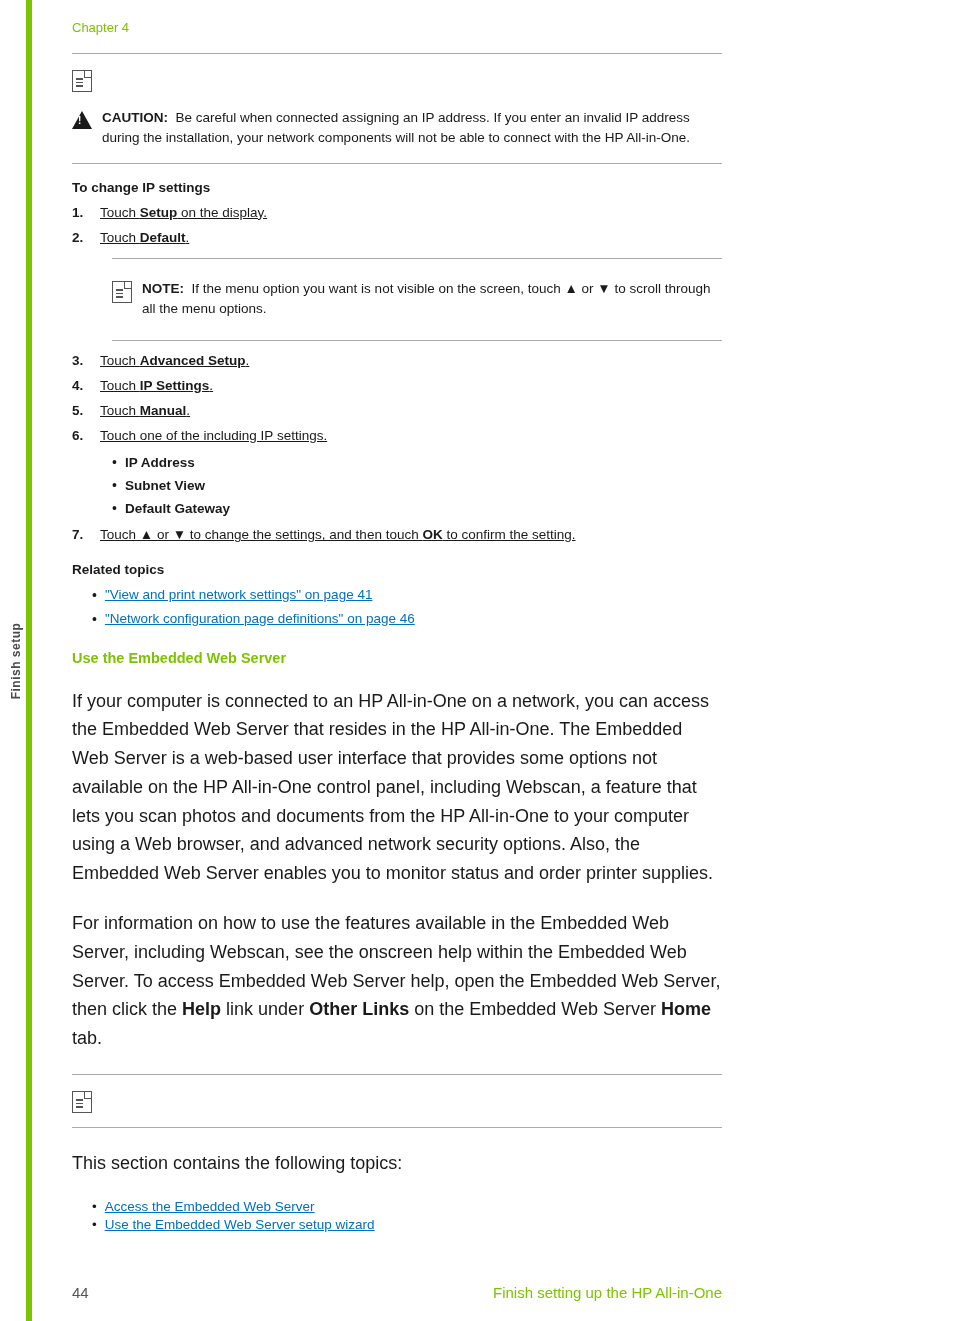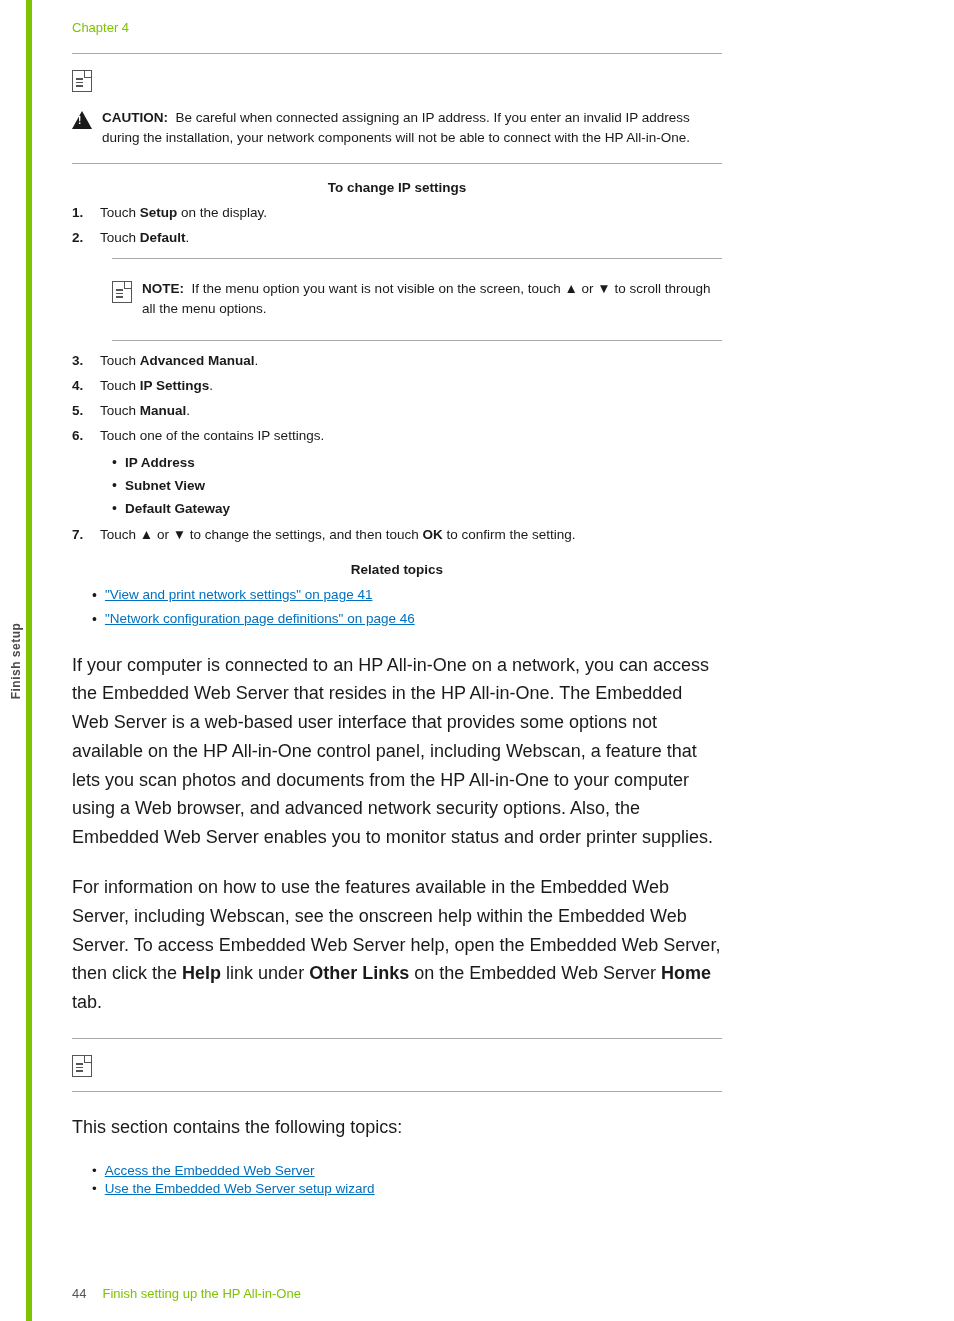--- a/index.html
+++ b/index.html
@@ -93,21 +93,20 @@
       padding: 8px 0;
       margin-top: 10px;
       margin-bottom: 10px;
     }
 
     
     .section-heading {
       font-weight: bold;
       font-size: 13.5px;
       margin: 16px 0 8px 0;
-      text-align: center;
     }
 
     .section-heading-green {
       font-weight: bold;
       font-size: 14.5px;
       color: #7dc300;
       margin: 20px 0 10px 0;
     }
 
     
@@ -121,20 +120,21 @@
       gap: 8px;
       margin: 5px 0;
       line-height: 1.5;
     }
     .step-num {
       font-weight: bold;
       min-width: 20px;
     }
     .step-text {
       flex: 1;
+      text-decoration: underline;
     }
 
     
     .bullet-list {
       list-style: none;
       padding: 0;
       margin: 6px 0 6px 40px;
     }
     .bullet-list li {
       display: flex;
@@ -182,23 +182,24 @@
     }
 
     
     .page-footer {
       position: absolute;
       bottom: 20px;
       left: 40px;
       right: 50px;
       display: flex;
       align-items: center;
-      gap: 16px;
-      font-size: 13px;
+      gap: 24px;
+      font-size: 15px;
       color: #555;
+      justify-content: space-between;
     }
     .footer-page-num {
       font-weight: normal;
     }
     .footer-text {
       color: #7dc300;
     }
 
     
     .note-page-icon {
@@ -303,33 +304,33 @@
         <div class="note-text">
           <span class="label">NOTE:</span>
           &nbsp;<span>If the menu option you want is not visible on the screen, touch ▲ or ▼ to scroll through all the menu options.</span>
         </div>
       </div>
     </div>
 
     <ol class="steps-list">
       <li>
         <span class="step-num">3.</span>
-        <span class="step-text">Touch <strong>Advanced Manual</strong>.</span>
+        <span class="step-text">Touch <strong>Advanced Setup</strong>.</span>
       </li>
       <li>
         <span class="step-num">4.</span>
         <span class="step-text">Touch <strong>IP Settings</strong>.</span>
       </li>
       <li>
         <span class="step-num">5.</span>
         <span class="step-text">Touch <strong>Manual</strong>.</span>
       </li>
       <li>
         <span class="step-num">6.</span>
-        <span class="step-text">Touch one of the contains IP settings.</span>
+        <span class="step-text">Touch one of the including IP settings.</span>
       </li>
     </ol>
 
     <ul class="bullet-list">
       <li>
         <span class="bullet-dot">•</span>
         <span><strong>IP Address</strong></span>
       </li>
       <li>
         <span class="bullet-dot">•</span>
@@ -353,20 +354,21 @@
       <ul>
         <li>
           <a href="#">"View and print network settings" on page 41</a>
         </li>
         <li>
           <a href="#">"Network configuration page definitions" on page 46</a>
         </li>
       </ul>
     </div>
 
+    <div class="section-heading-green">Use the Embedded Web Server</div>
 
     <p class="body-para">If your computer is connected to an HP All-in-One on a network, you can access the Embedded Web Server that resides in the HP All-in-One. The Embedded Web Server is a web-based user interface that provides some options not available on the HP All-in-One control panel, including Webscan, a feature that lets you scan photos and documents from the HP All-in-One to your computer using a Web browser, and advanced network security options. Also, the Embedded Web Server enables you to monitor status and order printer supplies.</p>
 
     <p class="body-para">
       <span>For information on how to use the features available in the Embedded Web Server, including Webscan, see the onscreen help within the Embedded Web Server. To access Embedded Web Server help, open the Embedded Web Server, then click the </span><strong>Help</strong><span> link under </span><strong>Other Links</strong><span> on the Embedded Web Server </span><strong>Home</strong><span> tab.</span>
     </p>
 
     <hr>
 
     <div class="note-block">

